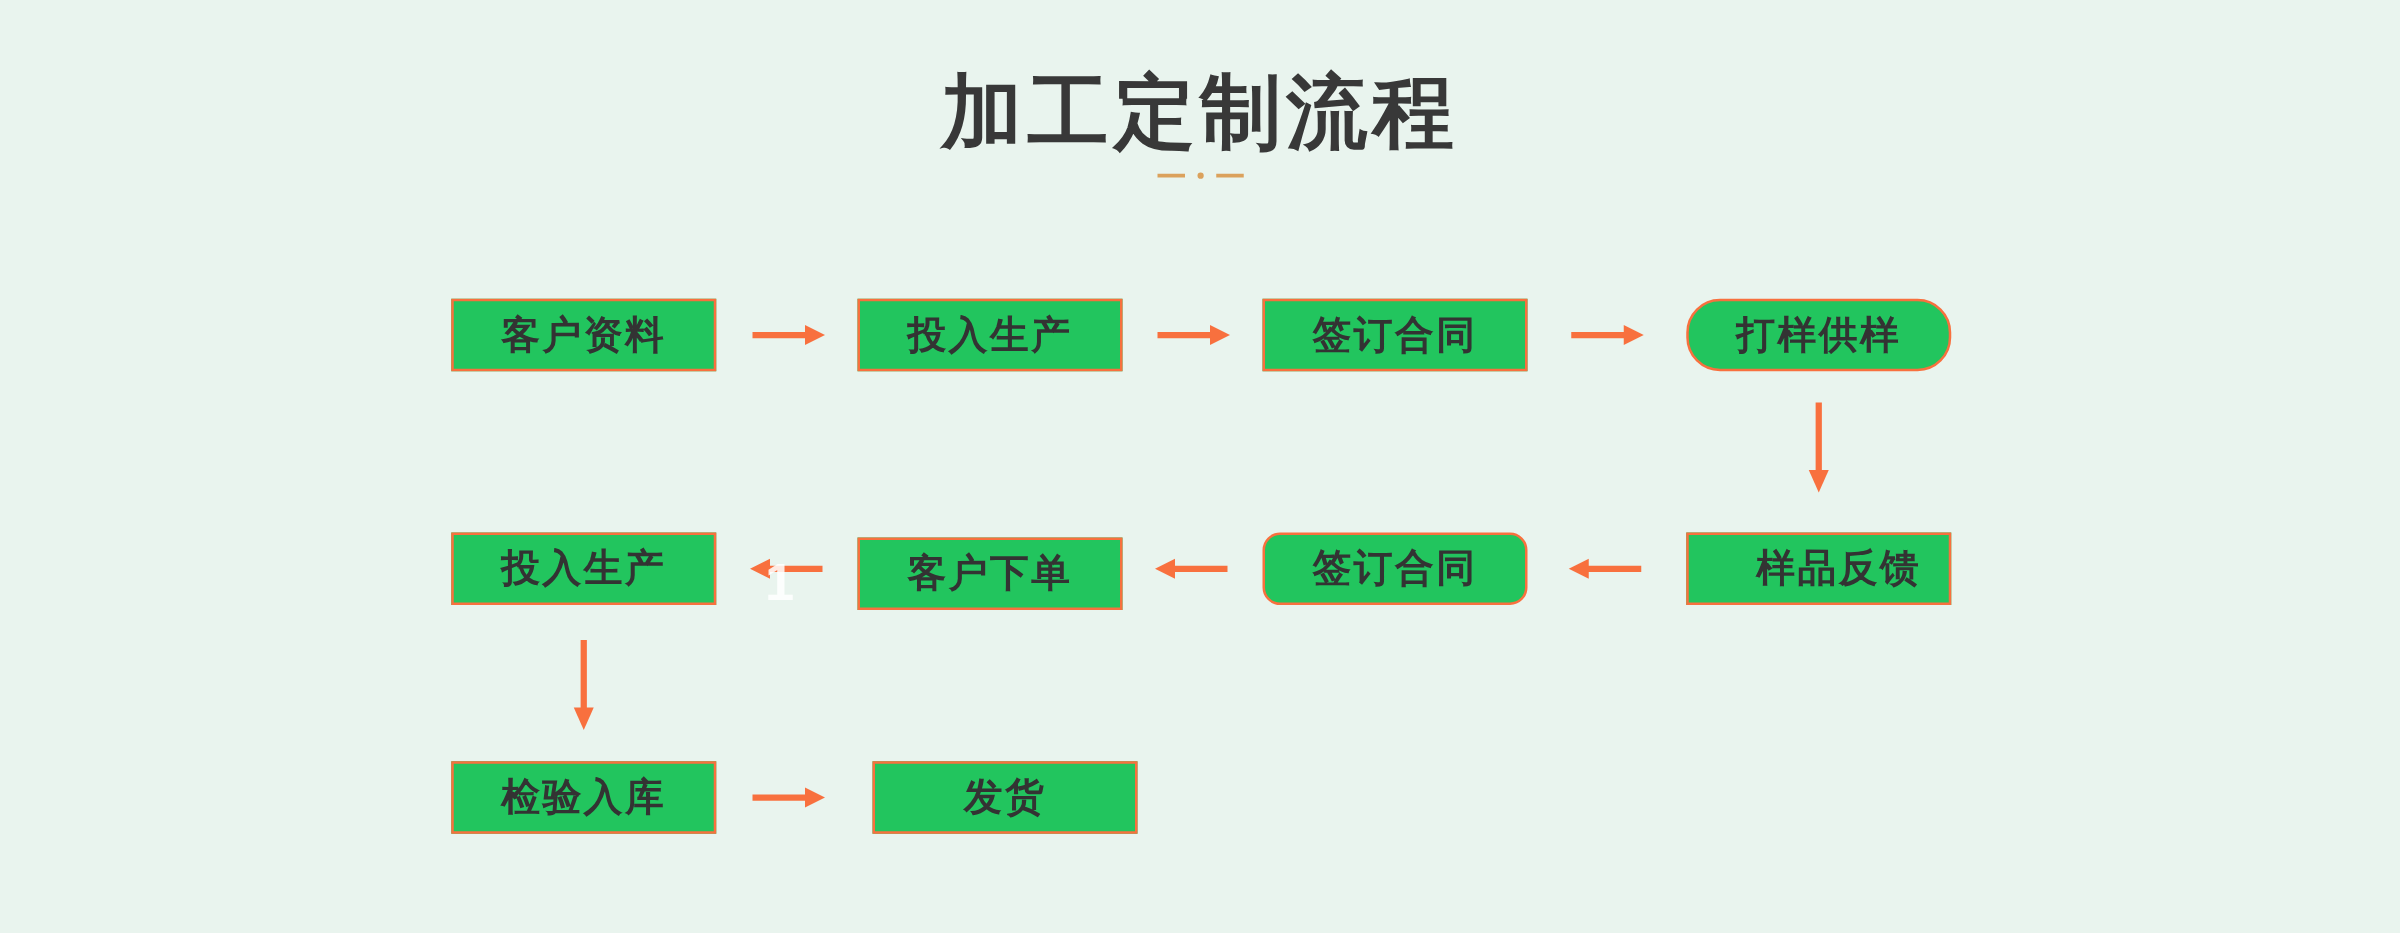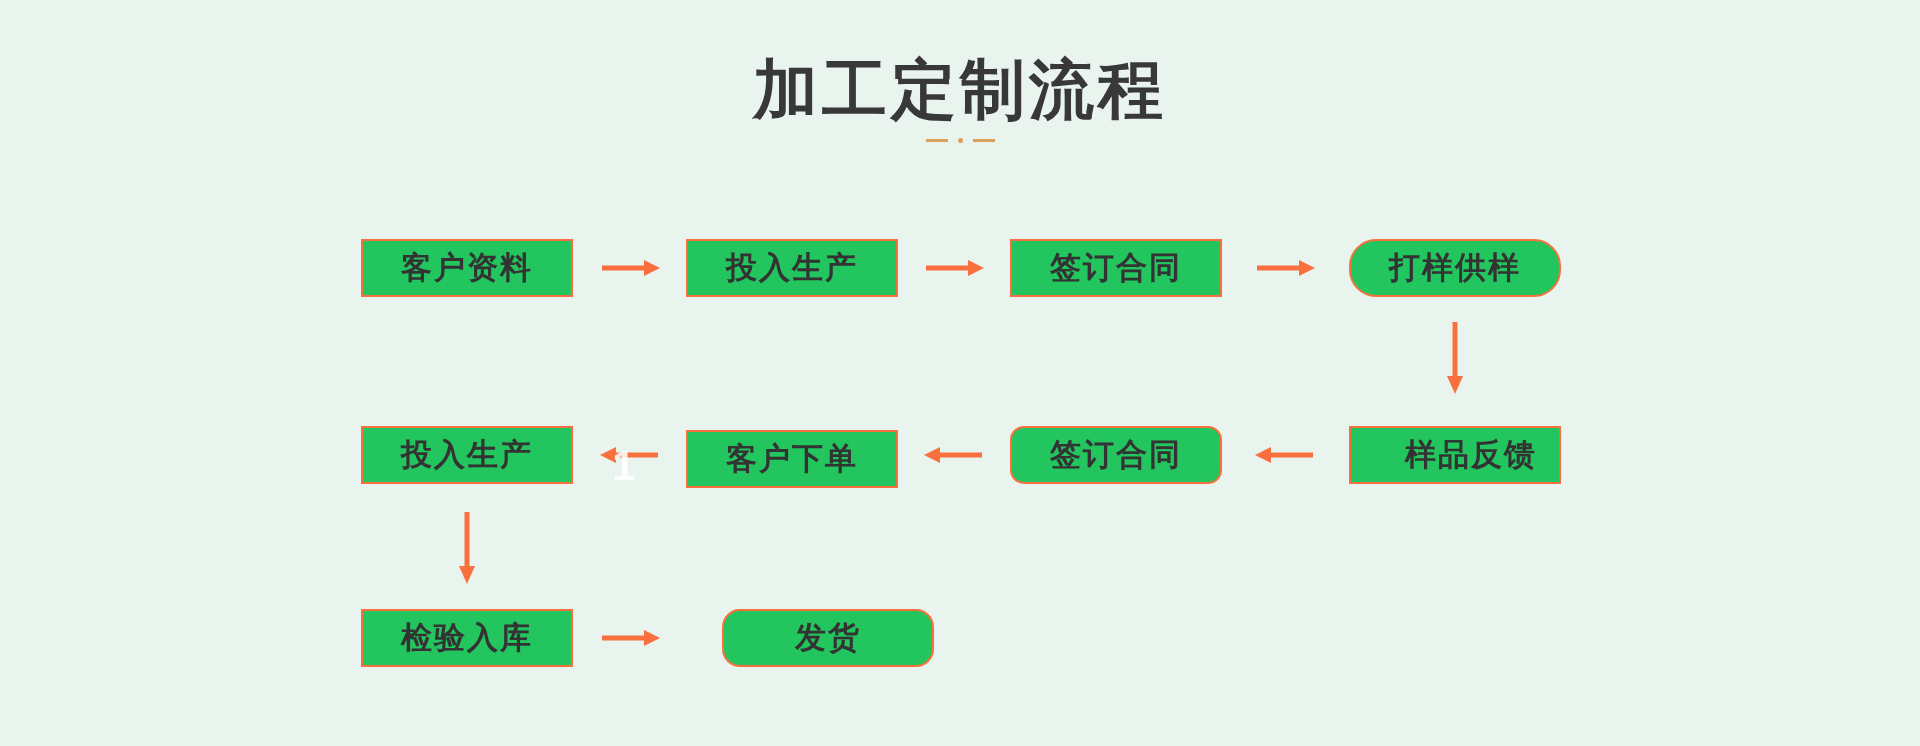--- a/index.html
+++ b/index.html
@@ -61,21 +61,21 @@
     <div class="step" style="left:686px; top:239px;">投入生产</div>
     <div class="step" style="left:1010px; top:239px;">签订合同</div>
     <div class="step" style="left:1349px; top:239px;border-radius:27px;">打样供样</div>
 
     <div class="step" style="left:1349px; top:426px;padding-left:32px;">样品反馈</div>
     <div class="step" style="left:1010px; top:426px;border-radius:14px;">签订合同</div>
     <div class="step" style="left:686px; top:430px;">客户下单</div>
     <div class="step" style="left:361px; top:426px;">投入生产</div>
 
     <div class="step" style="left:361px; top:609px;">检验入库</div>
-    <div class="step" style="left:722px; top:609px;border-radius:18px;">发货</div>
+    <div class="step" style="left:698px; top:609px;">发货</div>
 
     <svg class="arrow" style="left:598px; top:256px;" width="64" height="24" viewBox="0 0 64 24">
       <line x1="4" y1="12" x2="48" y2="12" stroke="currentColor" stroke-width="5"></line>
       <polygon points="46,4 62,12 46,20" fill="currentColor"></polygon>
     </svg>
     <svg class="arrow" style="left:922px; top:256px;" width="64" height="24" viewBox="0 0 64 24">
       <line x1="4" y1="12" x2="48" y2="12" stroke="currentColor" stroke-width="5"></line>
       <polygon points="46,4 62,12 46,20" fill="currentColor"></polygon>
     </svg>
     <svg class="arrow" style="left:1253px; top:256px;" width="64" height="24" viewBox="0 0 64 24">

